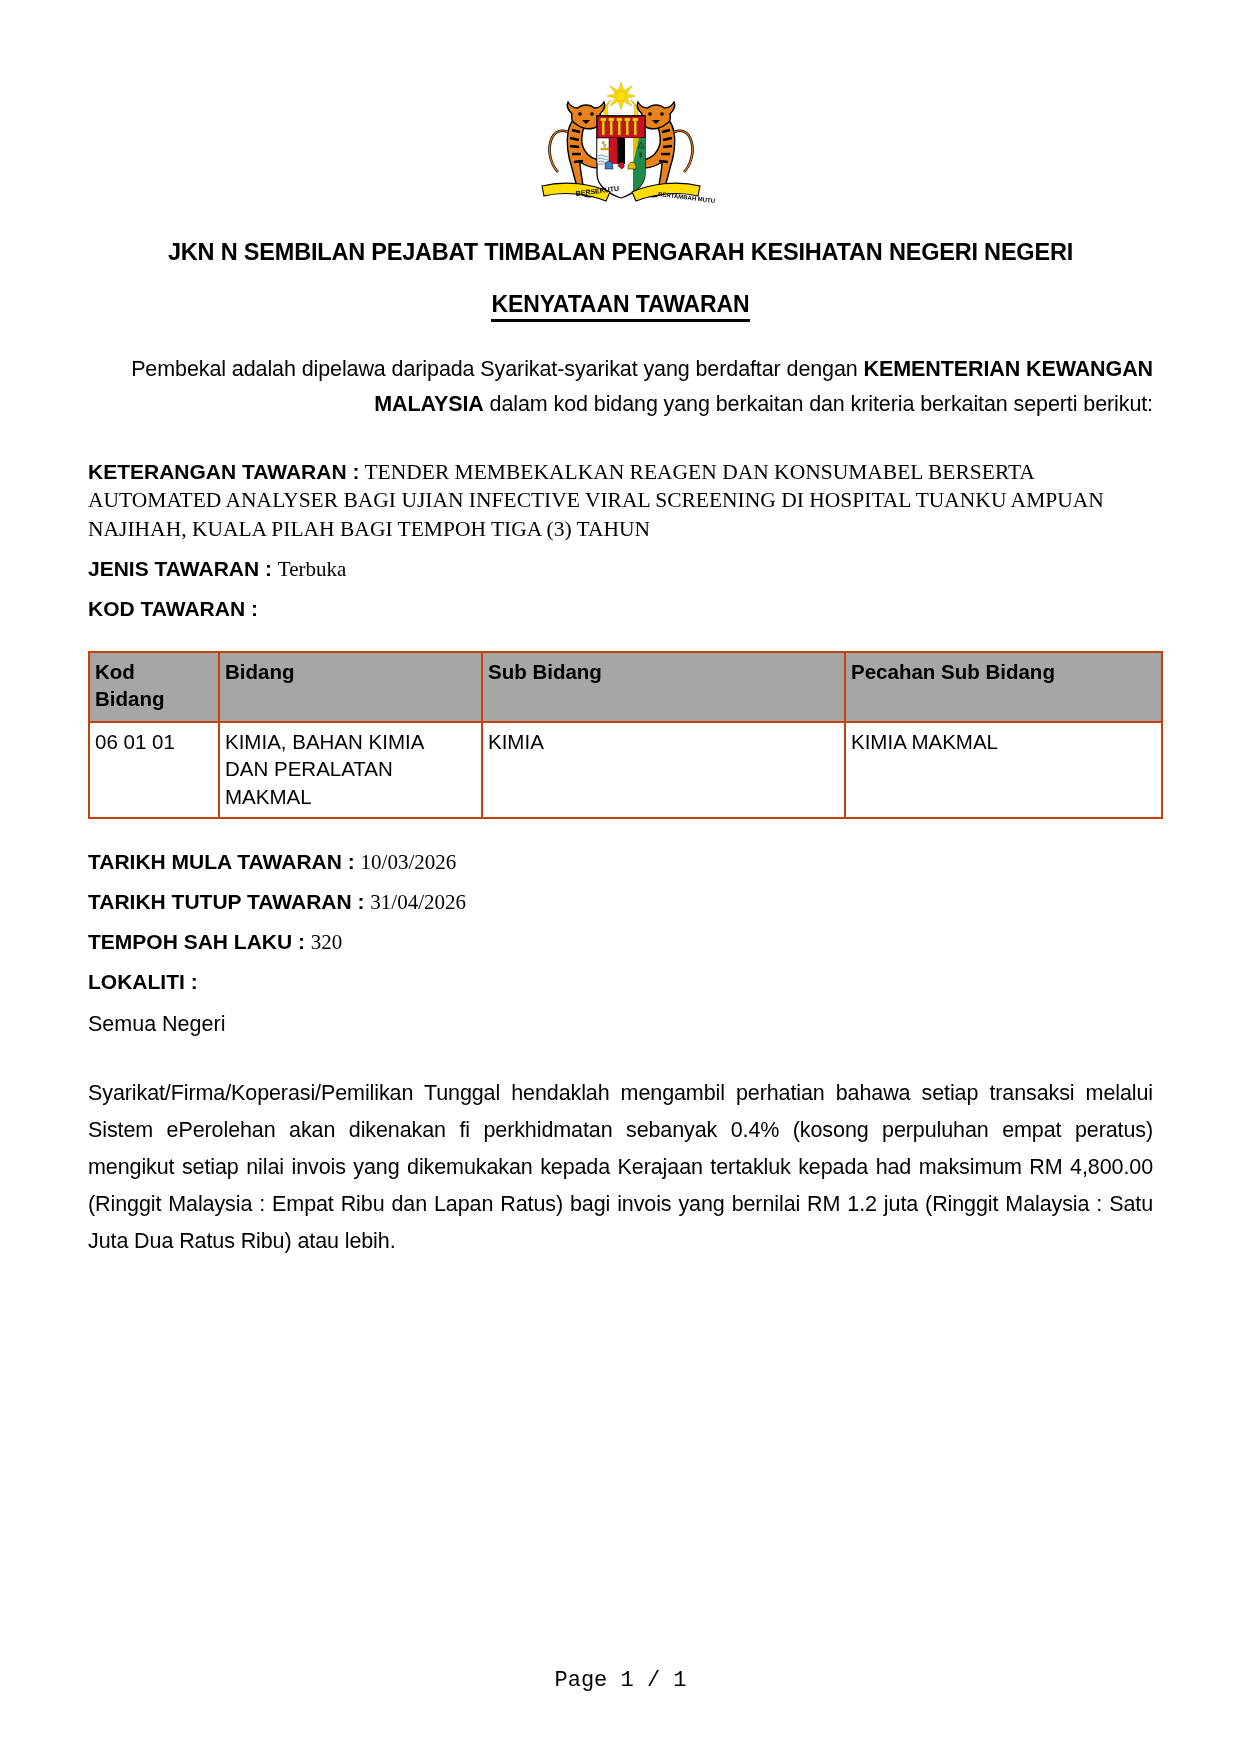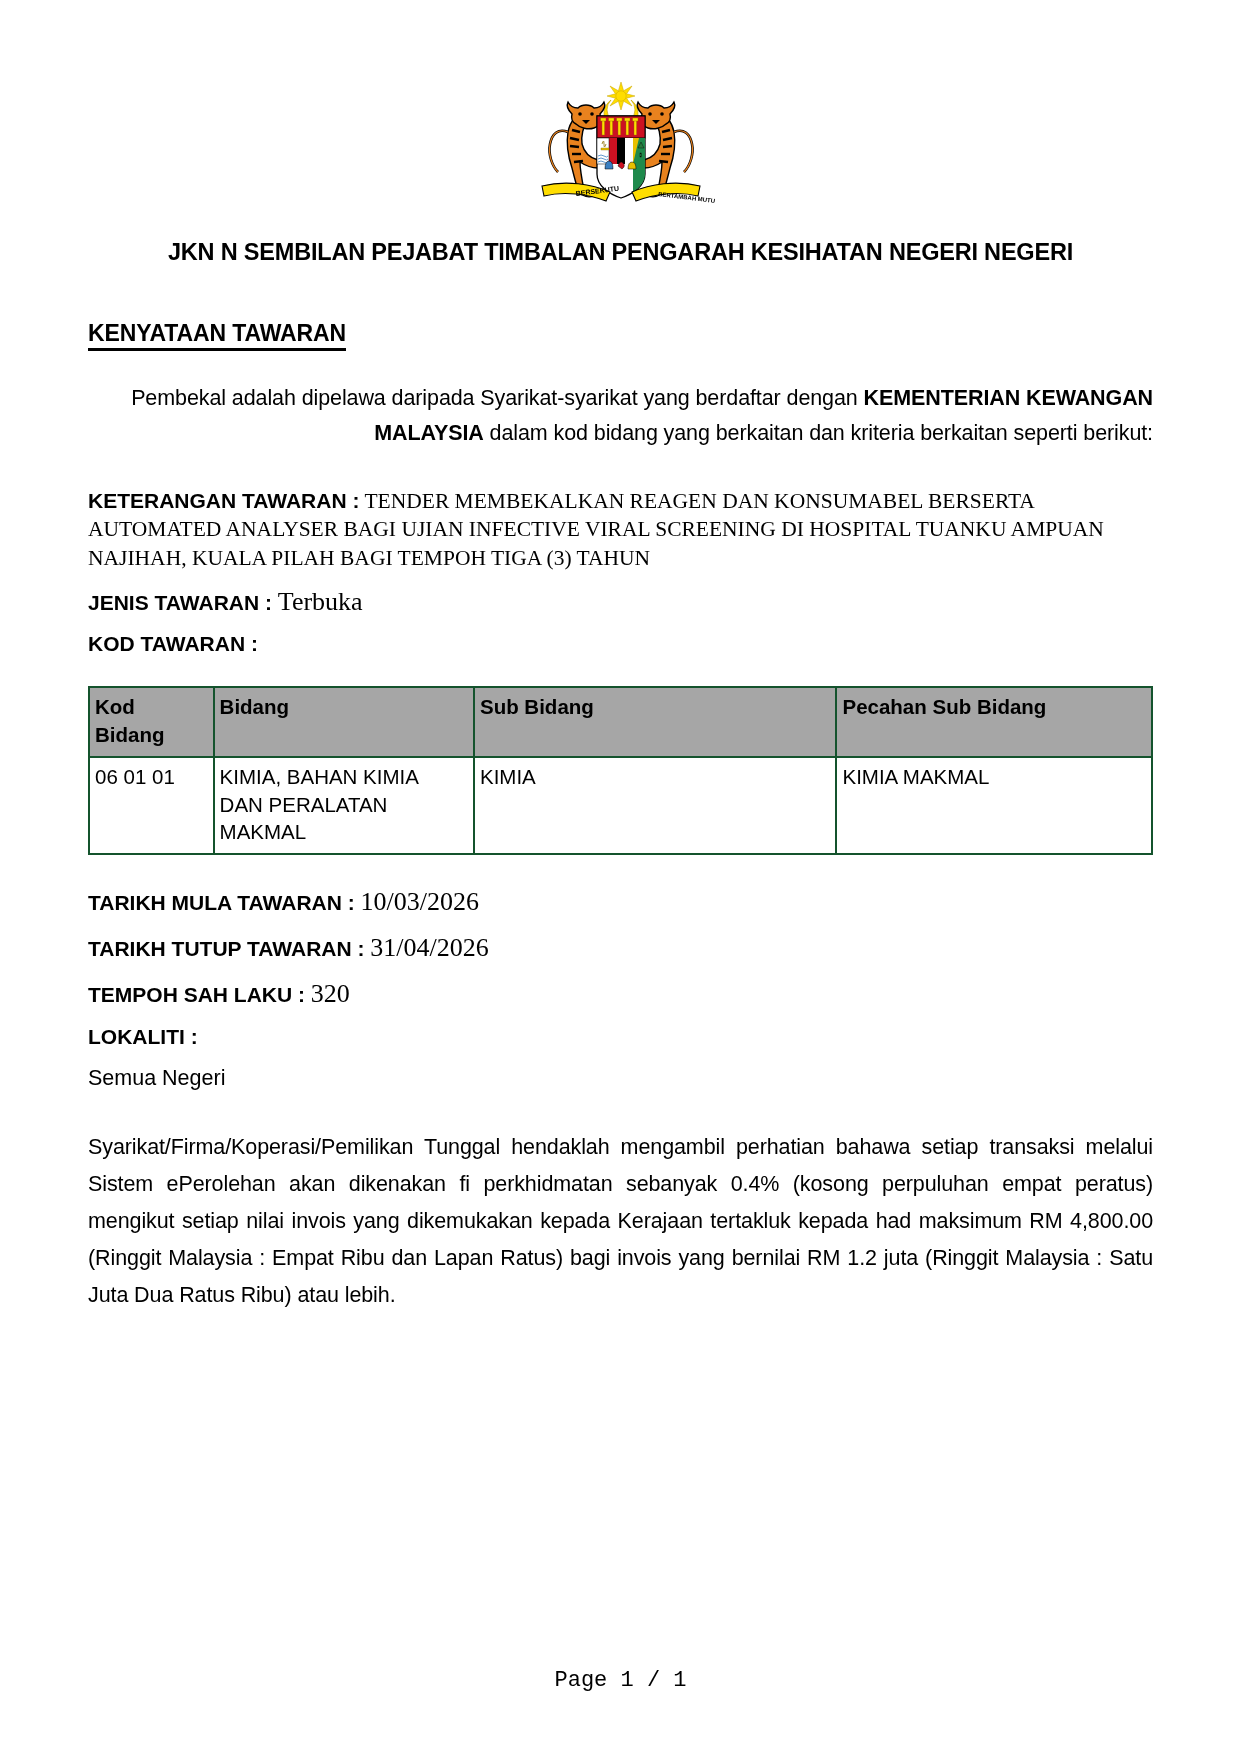--- a/index.html
+++ b/index.html
@@ -39,21 +39,22 @@
   
   .doc-title {
     margin: 22px 0 0 0;
     text-align: center;
     font-size: 23.5px;
     font-weight: bold;
     letter-spacing: -0.2px;
     line-height: 1.25;
   }
   .sub-title-row {
-    margin-top: 53px;
+    margin-top: 24px;
+    text-align: center;
   }
   .sub-title {
     display: inline-block;
     font-size: 23px;
     font-weight: bold;
     border-bottom: 3px solid #000;
     padding-bottom: 1px;
     letter-spacing: -0.1px;
   }
 
@@ -76,41 +77,41 @@
     margin: 0;
   }
   .field-line.spaced { margin-top: 13px; }
   .lbl {
     font-weight: bold;
     font-family: "Liberation Sans", sans-serif;
     font-size: 21px;
   }
   .val-serif {
     font-family: "Liberation Serif", serif;
-    font-size: 26px;
+    font-size: 21px;
     font-weight: normal;
   }
   .desc-serif {
     font-family: "Liberation Serif", serif;
     font-size: 21.5px;
     line-height: 1.32;
   }
 
   
   .kod-table {
     margin-top: 28px;
     width: 100%;
     border-collapse: collapse;
     table-layout: fixed;
     font-size: 20.5px;
   }
   .kod-table th, .kod-table td {
-    border: 2px solid #14532d;
+    border: 2px solid #c2410c;
     vertical-align: top;
-    padding: 5px 12px 7px 5px;
+    padding: 5px 20px 7px 5px;
     line-height: 1.34;
     text-align: left;
   }
   .kod-table th {
     background: #a6a6a6;
     font-weight: bold;
   }
   .kod-table td {
     background: #ffffff;
     font-weight: normal;

